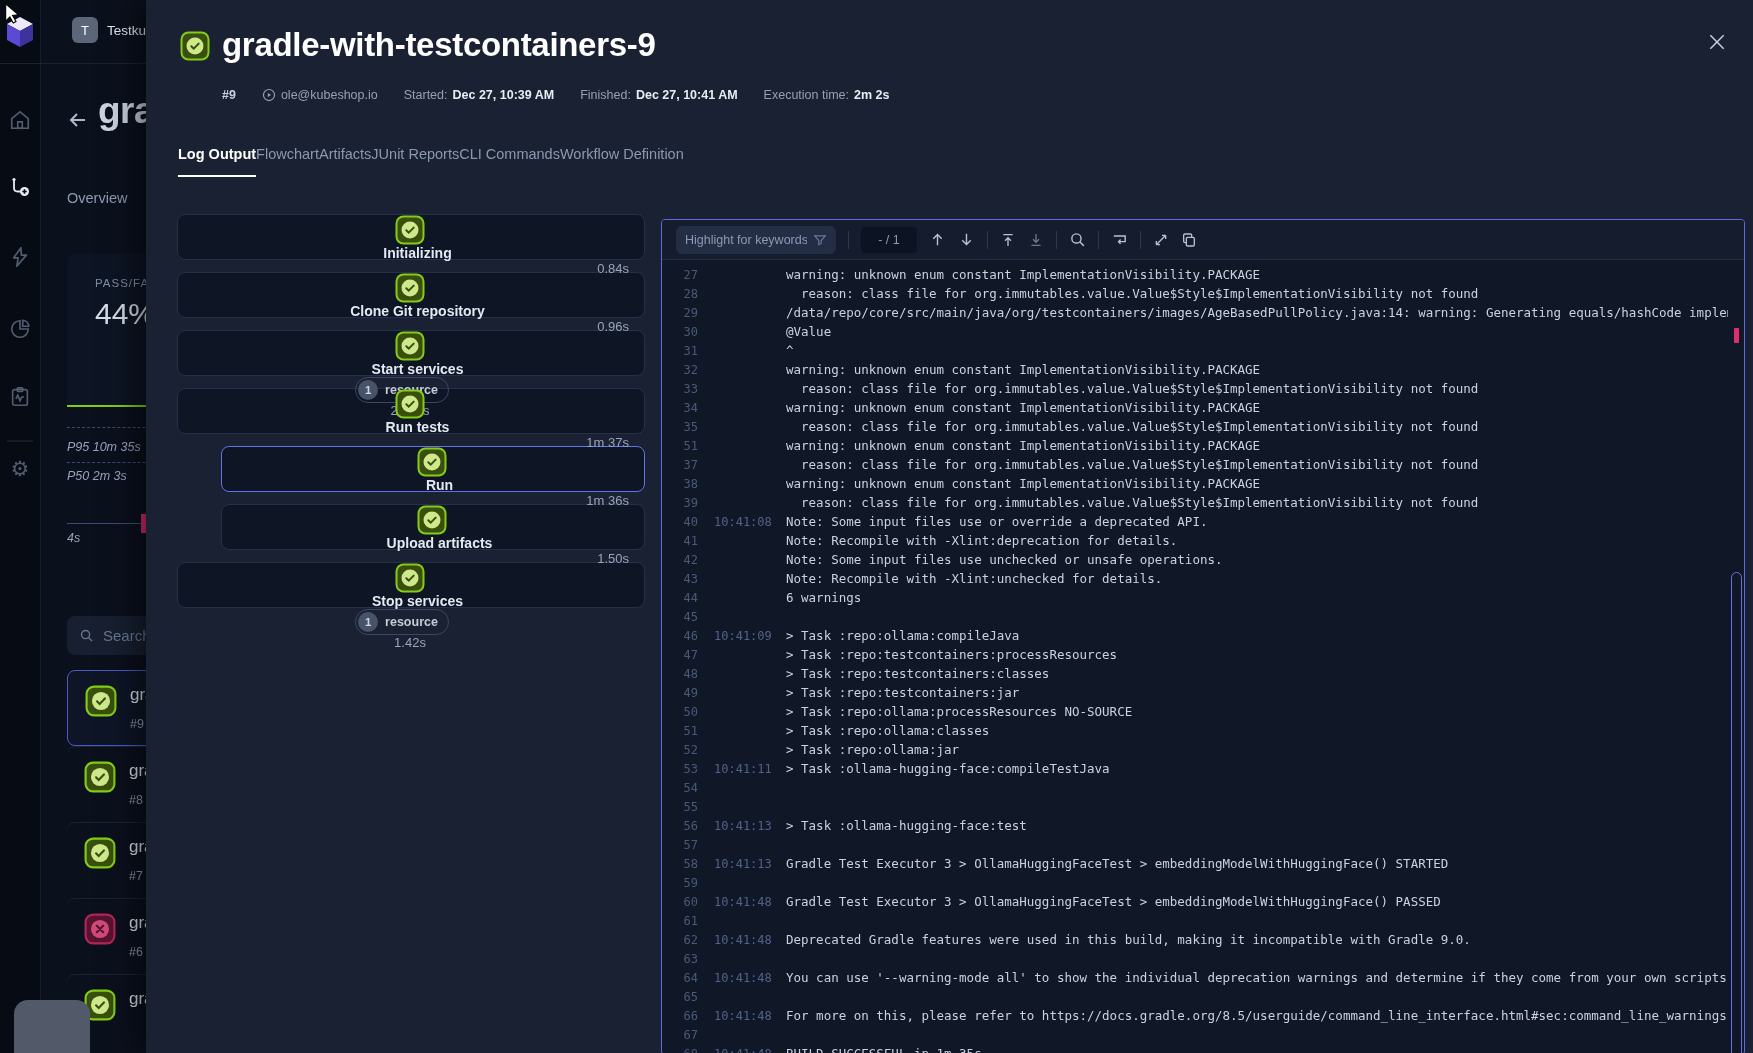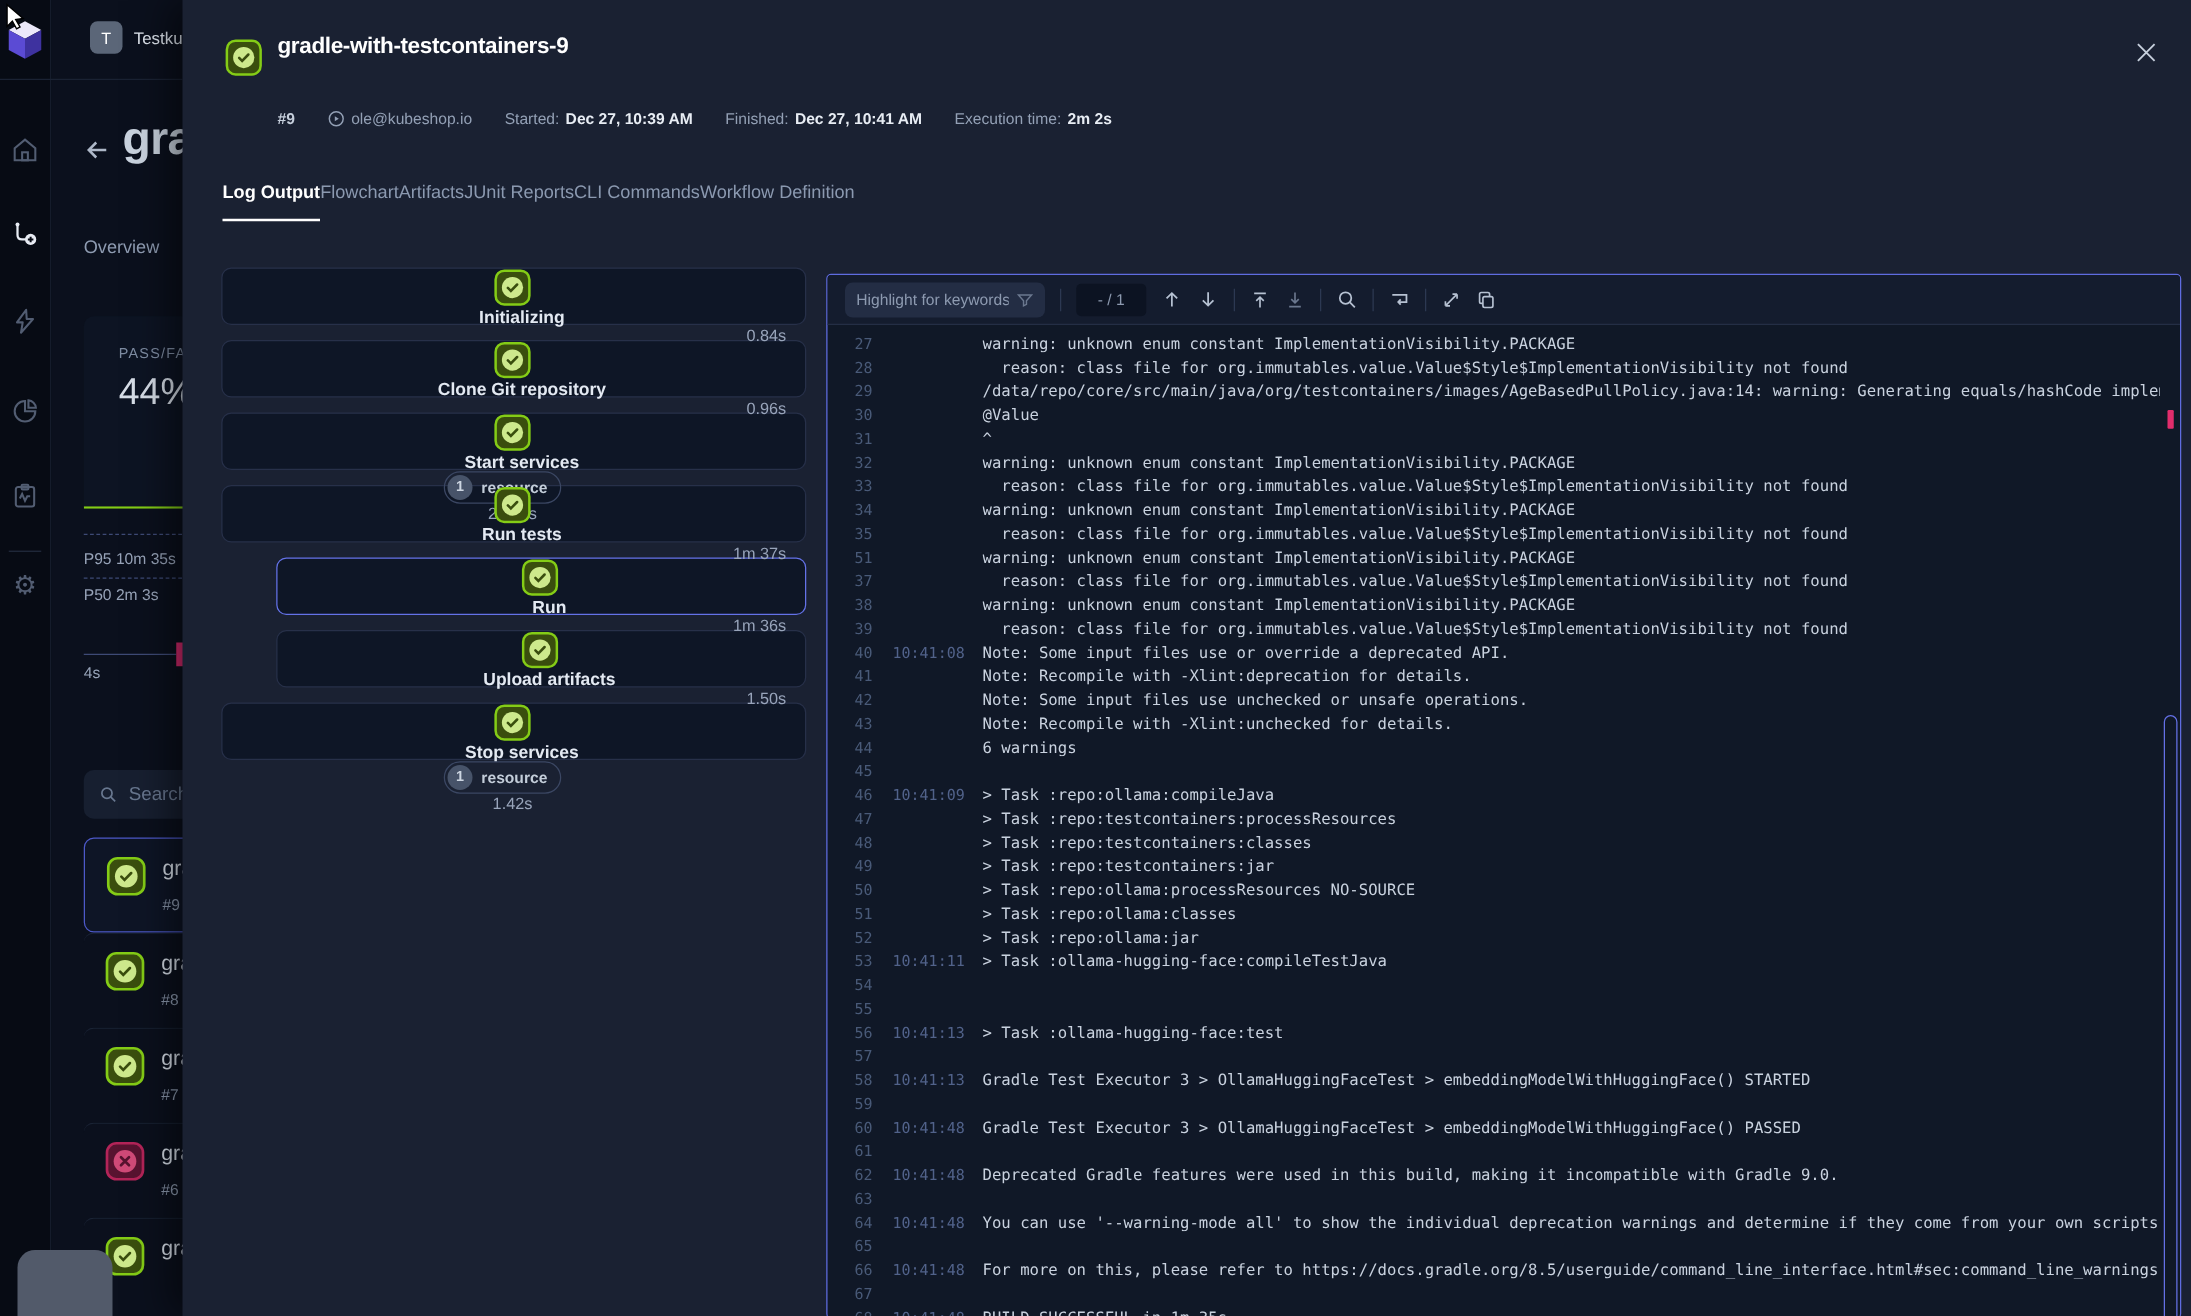--- a/index.html
+++ b/index.html
@@ -14,40 +14,40 @@
   #app-sidebar { position:absolute; left:41px; top:0; width:290px; height:100%; background:#0b101d; z-index:1; }
   #ws-avatar { position:absolute; left:31px; top:17px; width:26px; height:26px; border-radius:6px; background:#5b6678; color:#fff; font-size:13px; display:flex; align-items:center; justify-content:center; }
   #ws-name { position:absolute; left:66px; top:23px; font-size:13.5px; color:#dfe5ee; }
   #back-arrow { position:absolute; left:25px; top:108px; color:#aeb8c8; }
   #wf-title { position:absolute; left:57px; top:90px; font-size:37px; font-weight:700; color:#c9d2de; letter-spacing:-.5px; }
   #overview-tab { position:absolute; left:26px; top:190px; font-size:14.5px; color:#8e9bb1; }
   #metric-card { position:absolute; left:26px; top:253px; width:260px; height:154px; background:#0d1423; border-radius:8px 8px 0 0; border-bottom:2px solid #84cc16; }
   #pass-fail-label { position:absolute; left:28px; top:24px; font-size:11.5px; letter-spacing:1px; color:#7e8ca2; }
   #pass-rate { position:absolute; left:28px; top:44px; font-size:30px; color:#d6dde7; }
   .dash-line { position:absolute; left:26px; width:260px; border-top:1px dashed #3e4a76; }
-  .metric-txt { position:absolute; left:26px; font-size:12.5px; color:#97a3b8; }
+  .metric-txt { position:absolute; left:26px; font-size:12.5px; color:#97a3b8;font-style:italic; }
   #mini-axis-line { position:absolute; left:26px; top:523px; width:74px; height:1px; background:#3e4a76; }
   #mini-bar { position:absolute; left:100px; top:514px; width:17px; height:19px; background:#d62a6e; }
   #search-box { position:absolute; left:26px; top:616px; width:240px; height:39px; background:#171f30; border-radius:8px; display:flex; align-items:center; padding:0 12px; gap:9px; color:#68778f; }
   #search-box input { background:transparent; border:none; outline:none; font-size:15px; color:#cbd4e0; width:150px; font-family:"Liberation Sans",sans-serif; }
   #search-box input::placeholder { color:#68778f; }
   #exec-list { position:absolute; left:26px; top:670px; width:250px; }
   .exec-item { position:relative; height:76px; border-radius:8px; }
   .exec-item + .exec-item { border-top:1px solid #1a2334; }
   .exec-item.selected { border:1px solid #4d59c9; background:#0e1526; }
   .exec-ic { position:absolute; left:17px; top:14px; }
   .exec-name { position:absolute; left:62px; top:14px; font-size:17px; color:#d7dee8; }
   .exec-num { position:absolute; left:62px; top:46px; font-size:12.5px; color:#8b98ad; }
   #corner-overlay { position:absolute; left:14px; top:1000px; width:76px; height:80px; background:#525a6a; border-radius:14px; z-index:3; }
   #cursor { position:absolute; left:2px; top:2px; z-index:60; }
 
   
   #modal { position:absolute; left:146px; top:0; right:0; bottom:0; background:#1a2132; z-index:10; box-shadow:-10px 0 28px rgba(0,0,0,.5); }
   #hdr-status { position:absolute; left:34px; top:31px; }
-  #modal-title { position:absolute; left:76px; top:26px; font-size:18px; font-weight:700; color:#ffffff; letter-spacing:-.3px; }
+  #modal-title { position:absolute; left:76px; top:26px; font-size:33px; font-weight:700; color:#ffffff; letter-spacing:-.3px; }
   #close-btn { position:absolute; right:22px; top:28px; color:#c6cfdc; cursor:pointer; padding:4px; }
   #meta-row { position:absolute; left:76px; top:88px; display:flex; align-items:center; gap:26px; font-size:12.5px; color:#93a0b5; }
   .meta-pair { display:flex; gap:5px; align-items:center; }
   .meta-strong { color:#e8edf4; font-weight:700; }
   #meta-num { color:#c6cfdc; font-weight:700; }
   #tabs { position:absolute; left:32px; top:146px; display:flex; }
   .tab { font-size:14.5px; color:#8b99b0; padding-bottom:13px; cursor:pointer; }
   .tab.active { color:#ffffff; font-weight:700; border-bottom:2px solid #ffffff; }
 
   

